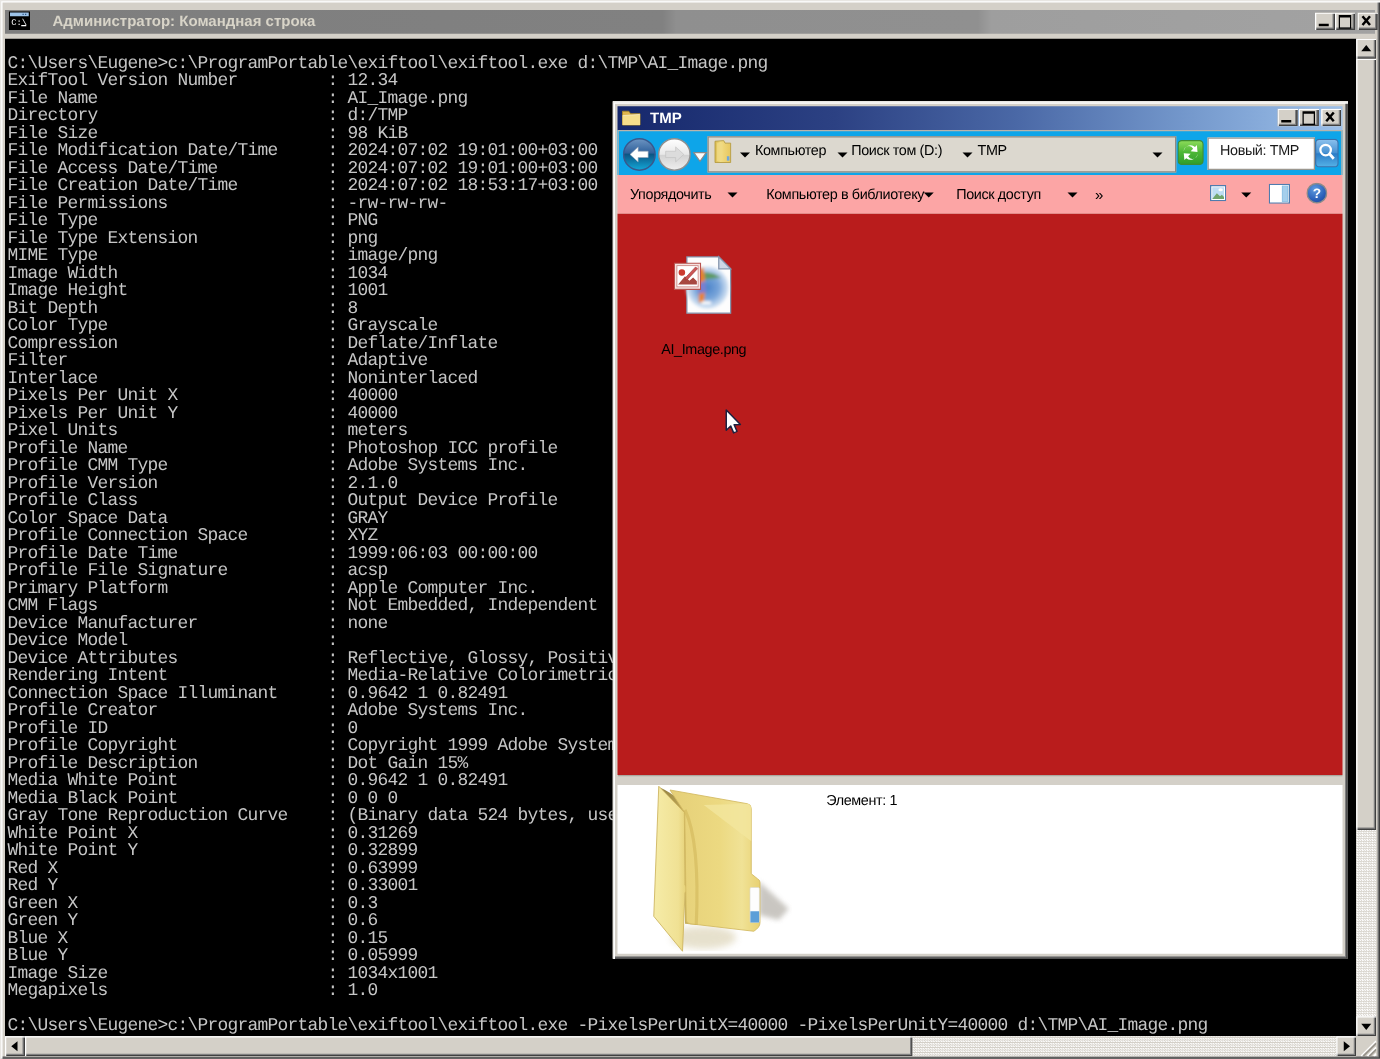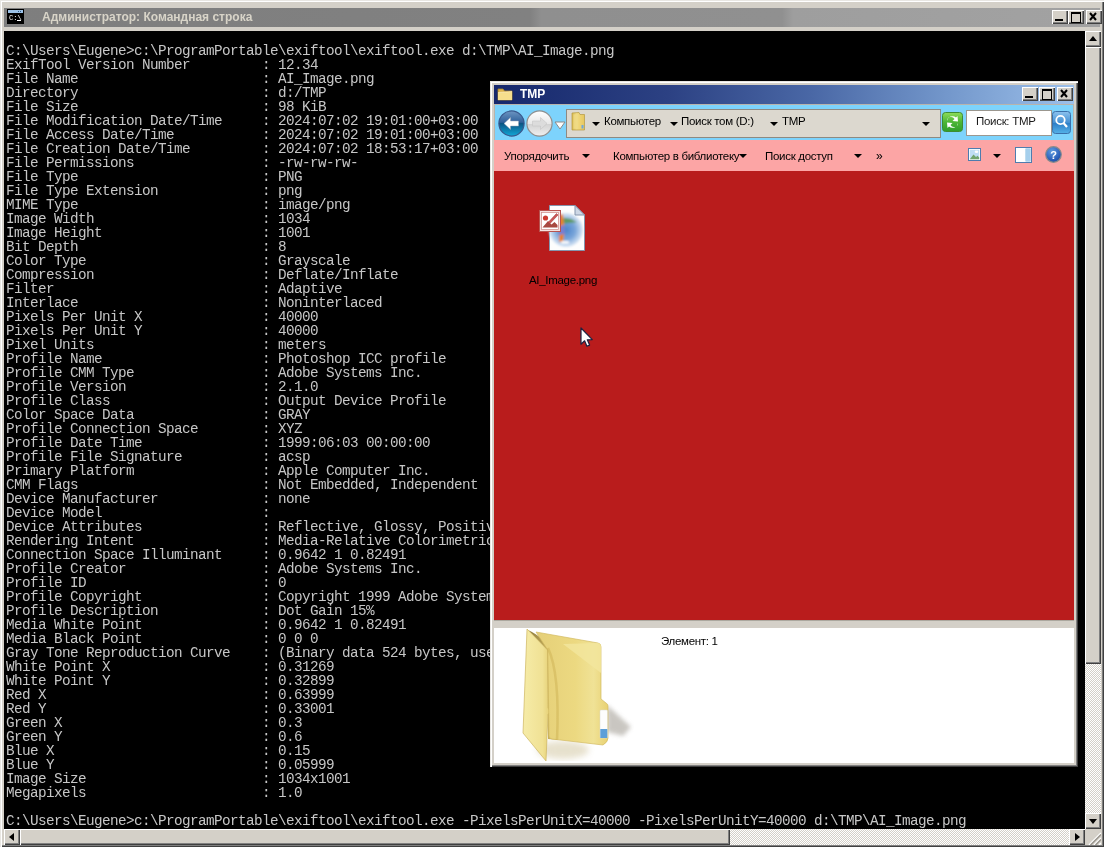--- a/index.html
+++ b/index.html
@@ -22,21 +22,21 @@
   box-shadow:inset 1px 1px 0 #fff, inset -1px -1px 0 #404040, inset -2px -2px 0 #808080;}
 .dither{background-image:conic-gradient(#fff 25%,#d4d0c8 0 50%,#fff 0 75%,#d4d0c8 0);background-size:2px 2px;}
 .thumb{position:absolute;background:#d4d0c8;
   box-shadow:inset 1px 1px 0 #fff, inset -1px -1px 0 #404040, inset -2px -2px 0 #808080;}
 .tri{position:absolute;width:0;height:0;}
 
 #expwin{left:490px;top:81px;width:588px;height:686px;background:#d4d0c8;
   box-shadow:inset 1px 1px 0 #e8e6e2, inset 2px 2px 0 #fff, inset -1px -1px 0 #404040, inset -2px -2px 0 #808080;}
 #exptitle{left:4px;top:4px;width:580px;height:19px;}
 #exptitle .txt{position:absolute;left:26px;top:2px;font-size:12px;font-weight:bold;color:#fff;}
-#addrrow{left:4px;top:23px;width:580px;height:36px;background:#7dd3fc;
+#addrrow{left:4px;top:23px;width:580px;height:36px;background:#0ea5e9;
   box-shadow:inset 0 1px 0 #b8b4ac, inset 1px 0 0 #b8b4ac, inset -1px 0 0 #b8b4ac;}
 #toolrow{left:4px;top:59px;width:580px;height:31px;background:#fca5a5;}
 #filearea{left:4px;top:90px;width:580px;height:449px;background:#b91c1c;}
 #sep{left:4px;top:539px;width:580px;height:8px;background:#d4d0c8;box-shadow:inset 0 1px 0 #aca89f;}
 #details{left:4px;top:547px;width:580px;height:135px;background:#fff;}
 .bctxt{font-size:11.5px;color:#000;letter-spacing:-0.3px;}
 .bcsep{display:inline-block;width:0;height:0;border-left:4px solid transparent;border-right:4px solid transparent;border-top:4px solid #000;vertical-align:2px;}
 </style></head>
 <body>
 
@@ -228,21 +228,21 @@
             <stop offset="0.5" stop-color="#4cb636"></stop>
             <stop offset="1" stop-color="#2f9e2b"></stop>
           </linearGradient>
         </defs>
       <rect x="0.5" y="0.5" width="20" height="19" rx="3" fill="url(#gr)" stroke="#3e8c33"></rect>
       <path d="M5 9 A 5.5 5.5 0 0 1 14 5.5 L15.5 4 L16 9.5 L10.5 9 L12.5 7 A 4 4 0 0 0 5 9 Z" fill="#fff"></path>
       <path d="M16 11 A 5.5 5.5 0 0 1 7 14.5 L5.5 16 L5 10.5 L10.5 11 L8.5 13 A 4 4 0 0 0 16 11 Z" fill="#fff"></path>
     </svg>
 
     <div class="abs" style="left:472px;top:6px;width:84px;height:24px;background:#fff;border:1px solid #9b978f"></div>
-    <div class="abs" style="left:482px;top:11px;font-size:11.5px;color:#1a1a1a;letter-spacing:-0.3px">Поиск: TMP</div>
+    <div class="abs" style="left:482px;top:11px;font-size:11.5px;color:#1a1a1a;letter-spacing:-0.3px">Новый: TMP</div>
 
     <svg class="abs" style="left:558px;top:7px" width="19" height="23" viewBox="0 0 19 23">
       <defs>
           <linearGradient id="sb2" x1="0" y1="0" x2="0" y2="1">
         <stop offset="0" stop-color="#8cc2ee"></stop>
             <stop offset="0.5" stop-color="#4590d2"></stop>
             <stop offset="0.52" stop-color="#2b7cc6"></stop>
             <stop offset="1" stop-color="#55b2e8"></stop>
           </linearGradient>
         </defs>

